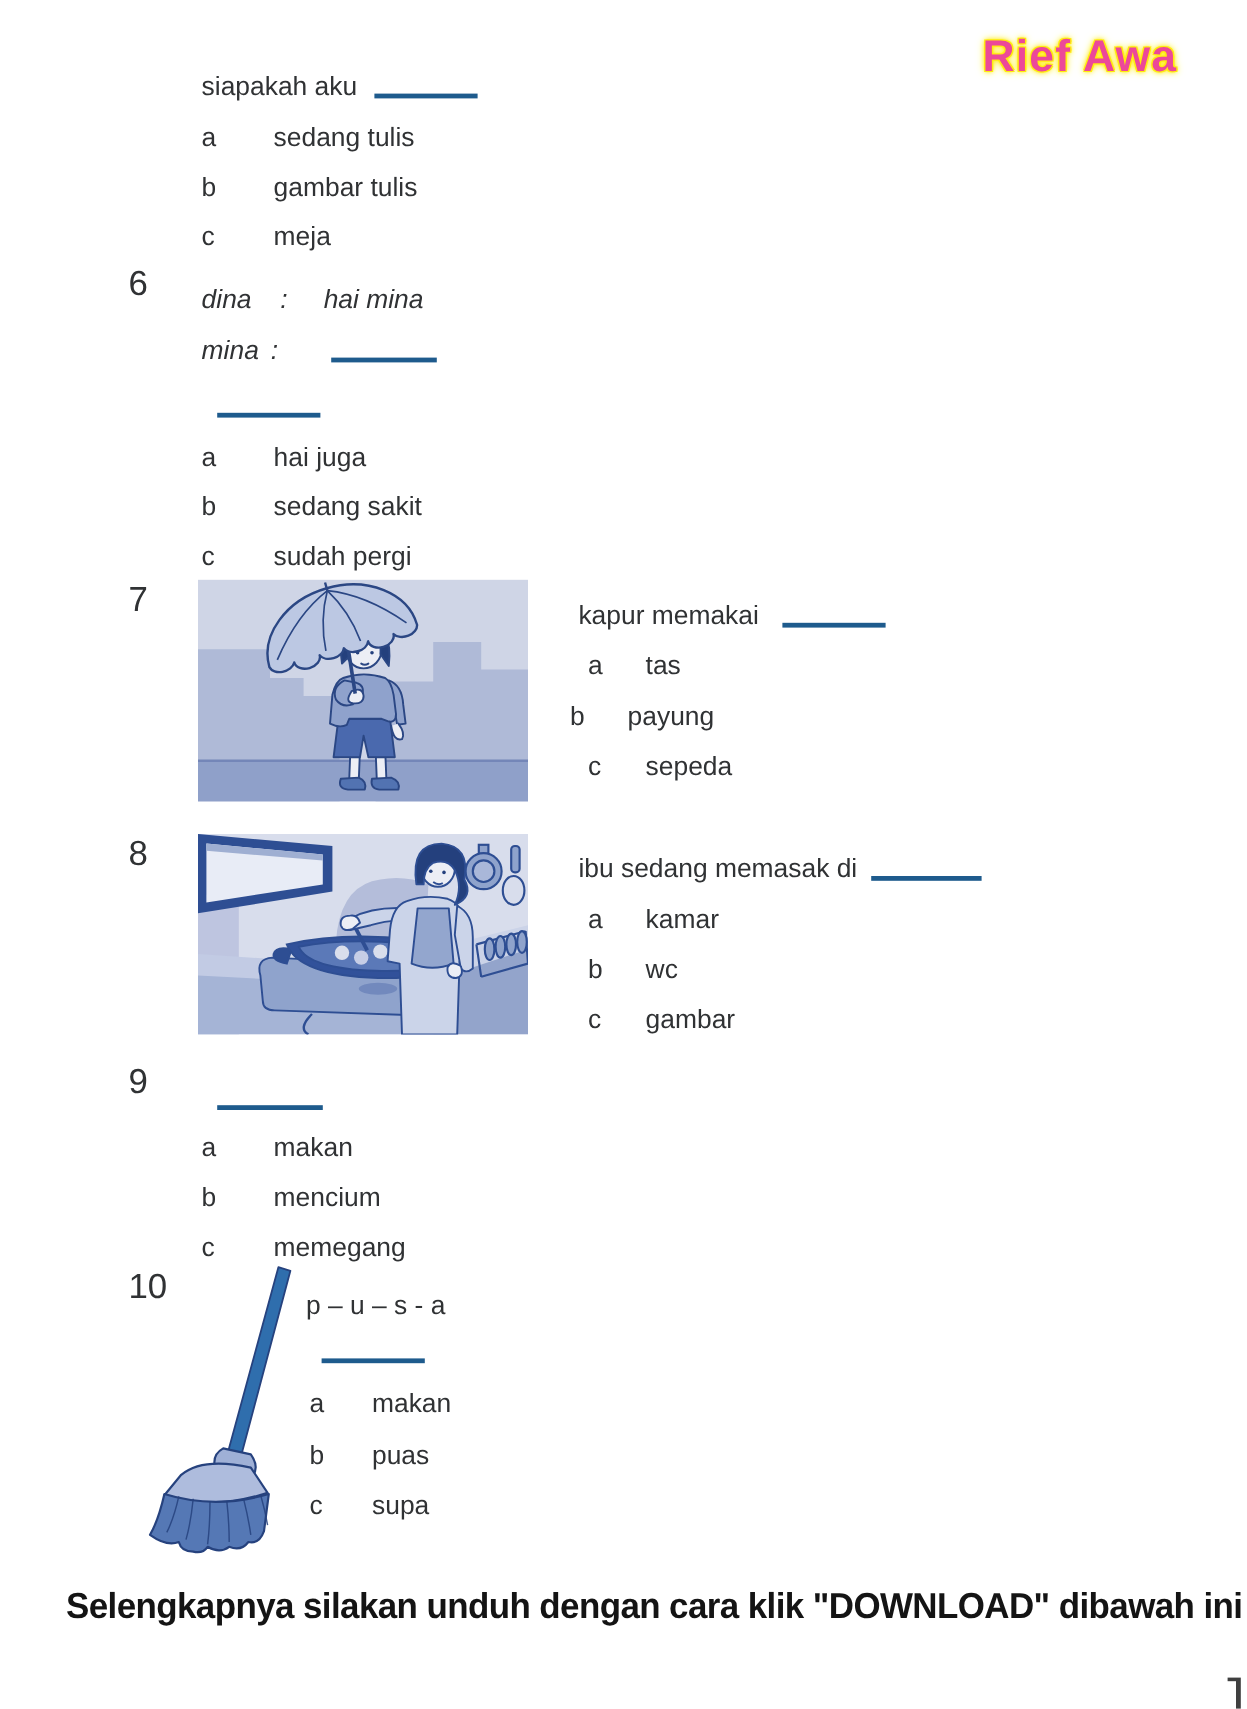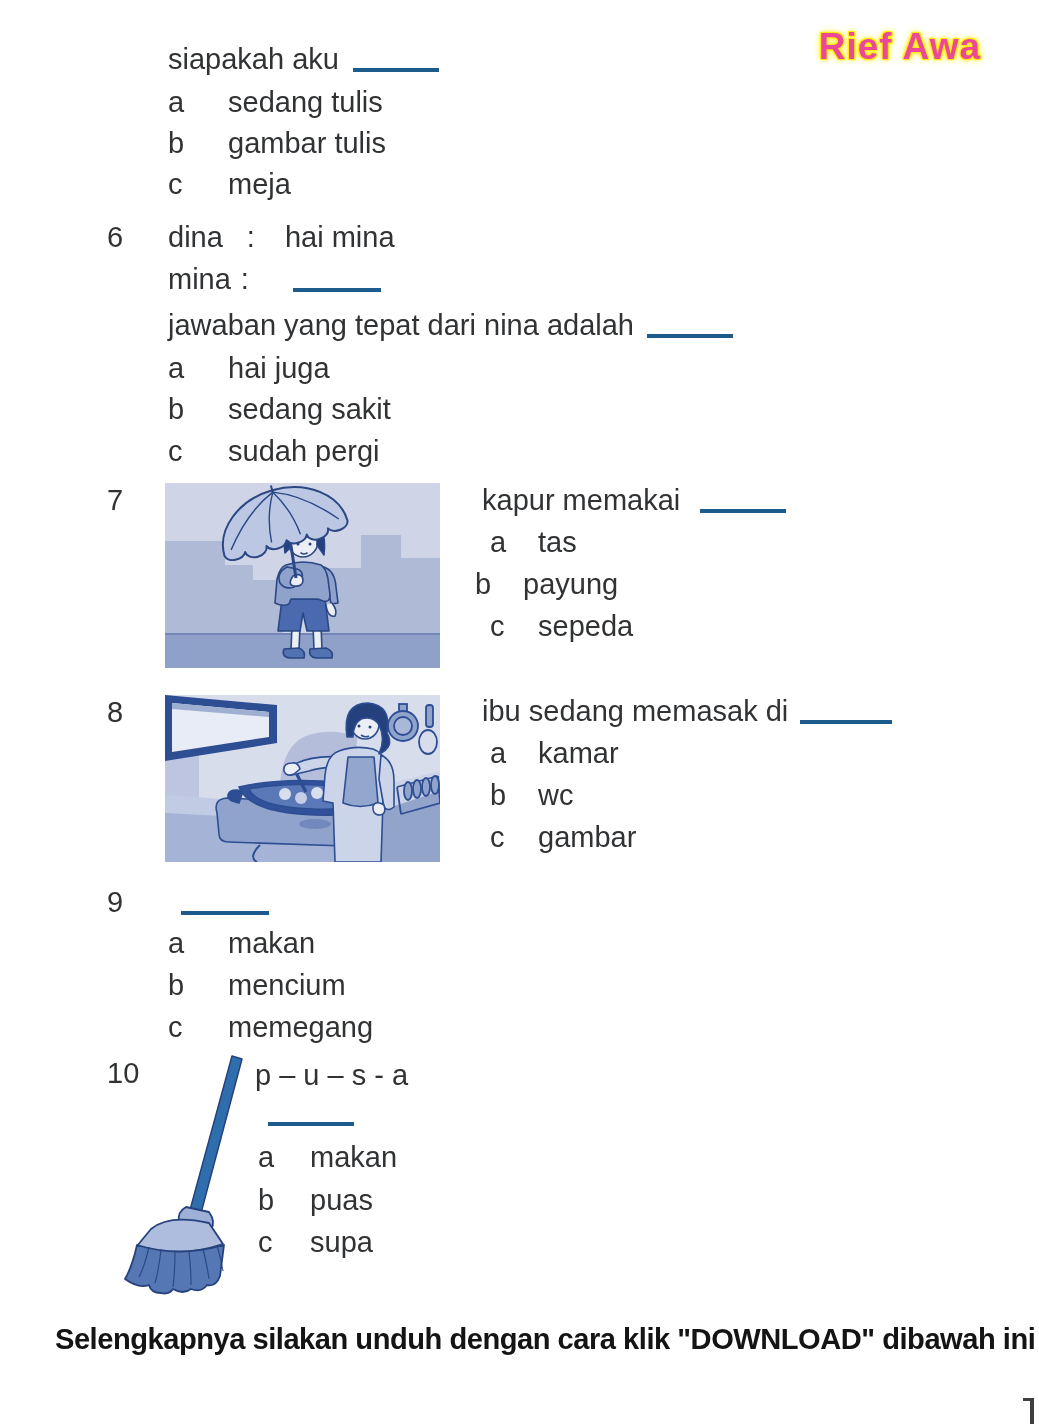--- a/index.html
+++ b/index.html
@@ -1,23 +1,23 @@
 <!DOCTYPE html>
 <html><head>
 <meta charset="utf-8">
 <style>
   html,body{margin:0;padding:0;}
   body{
     width:1039px;height:1424px;position:relative;background:#ffffff;
     font-family:"Liberation Sans","DejaVu Sans",sans-serif;
     color:#303234;overflow:hidden;
   }
-  .row{position:absolute;font-size:29px;line-height:33px;white-space:nowrap;}
+  .row{position:absolute;font-size:22px;line-height:33px;white-space:nowrap;margin-top:12px;}
   .qnum{position:absolute;font-size:29px;line-height:33px;}
-  .italic{text-align:center;}
+  .italic{font-style:italic;text-align:center;}
   .letter{display:inline-block;width:60px;}
   .letter.w48{width:48px;}
   .letter.w52{width:52px;}
   .blank{
     display:inline-block;height:20px;vertical-align:-3px;
     border-bottom:4px solid #1E5B8D;
   }
   .watermark{
     position:absolute;top:26px;right:58px;
     font-size:37px;font-weight:bold;letter-spacing:1px;
@@ -58,21 +58,21 @@
 </div>
 
 <div class="qnum" style="left:107px;top:221px">6</div>
 <div class="row italic" style="left:168px;top:221px">
   <span>dina</span><span style="margin-left:24px">:</span><span style="margin-left:30px">hai mina</span>
 </div>
 <div class="row italic" style="left:168px;top:263px">
   <span>mina</span><span style="margin-left:10px">:</span><span class="blank" style="width:88px;margin-left:44px"></span>
 </div>
 <div class="row" style="left:168px;top:309px">
-  <span>jawaban yang tepat dari nina adalah</span><span class="blank" style="width:86px;margin-left:13px"></span>
+  <span class="blank" style="width:86px;margin-left:13px"></span>
 </div>
 <div class="row" style="left:168px;top:352px">
   <span class="letter">a</span><span>hai juga</span>
 </div>
 <div class="row" style="left:168px;top:393px">
   <span class="letter">b</span><span>sedang sakit</span>
 </div>
 <div class="row" style="left:168px;top:435px">
   <span class="letter">c</span><span>sudah pergi</span>
 </div>

